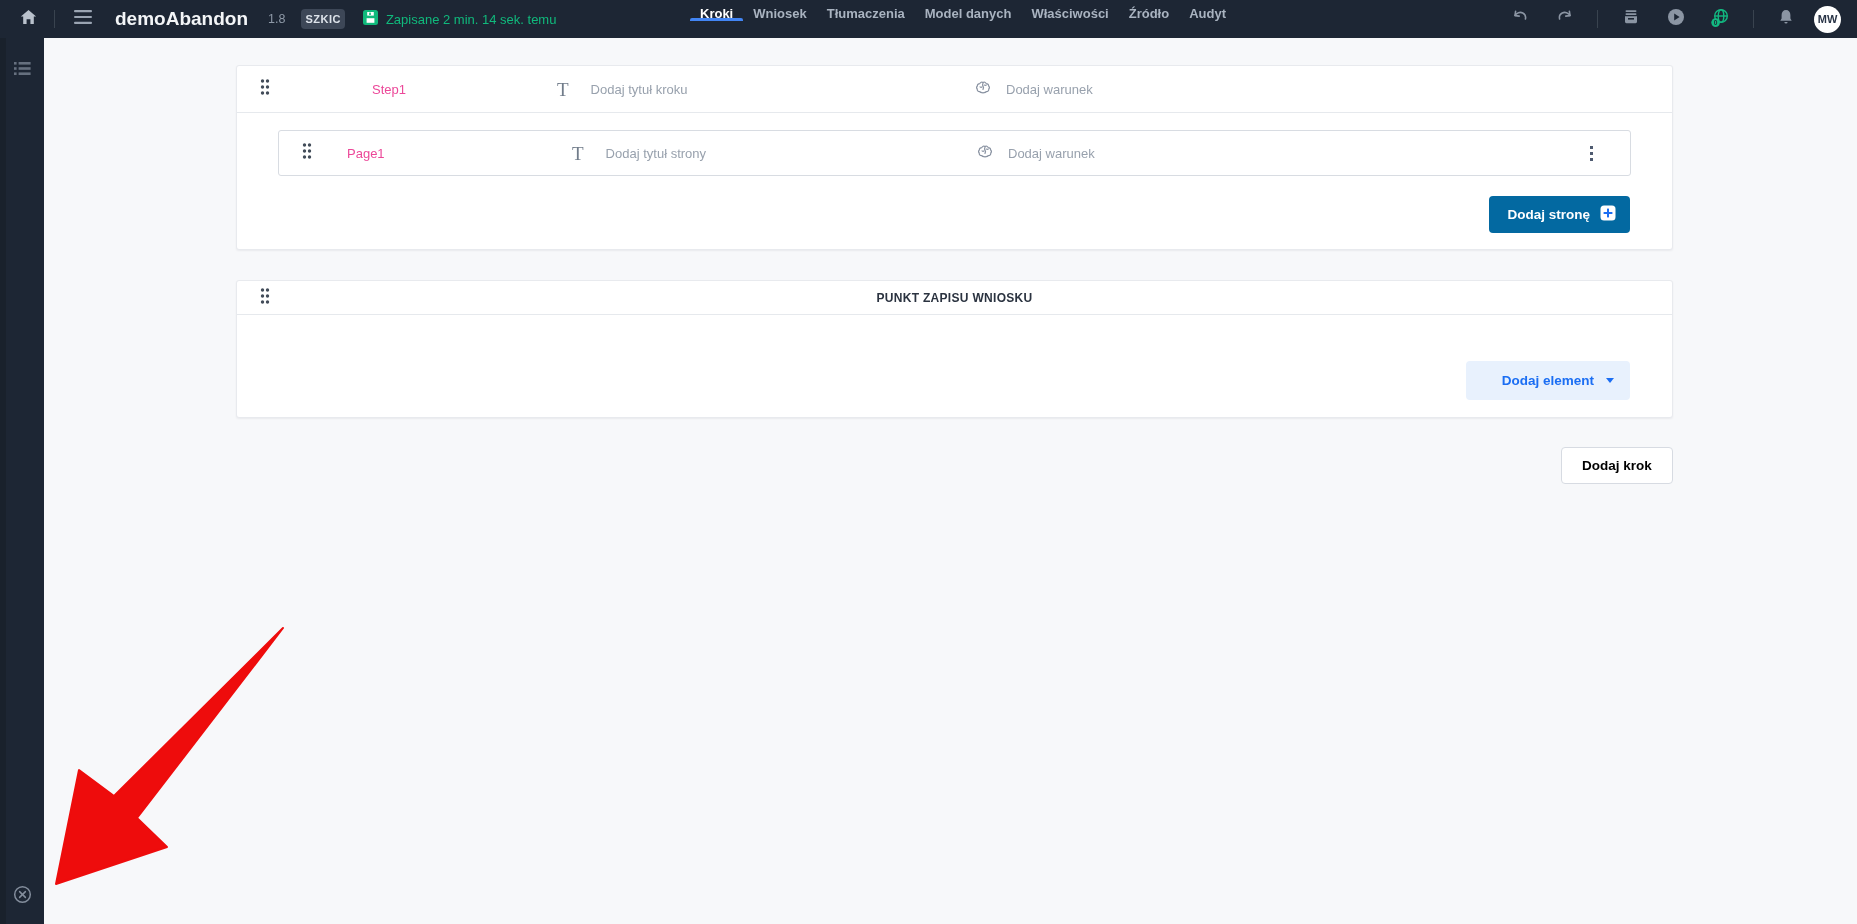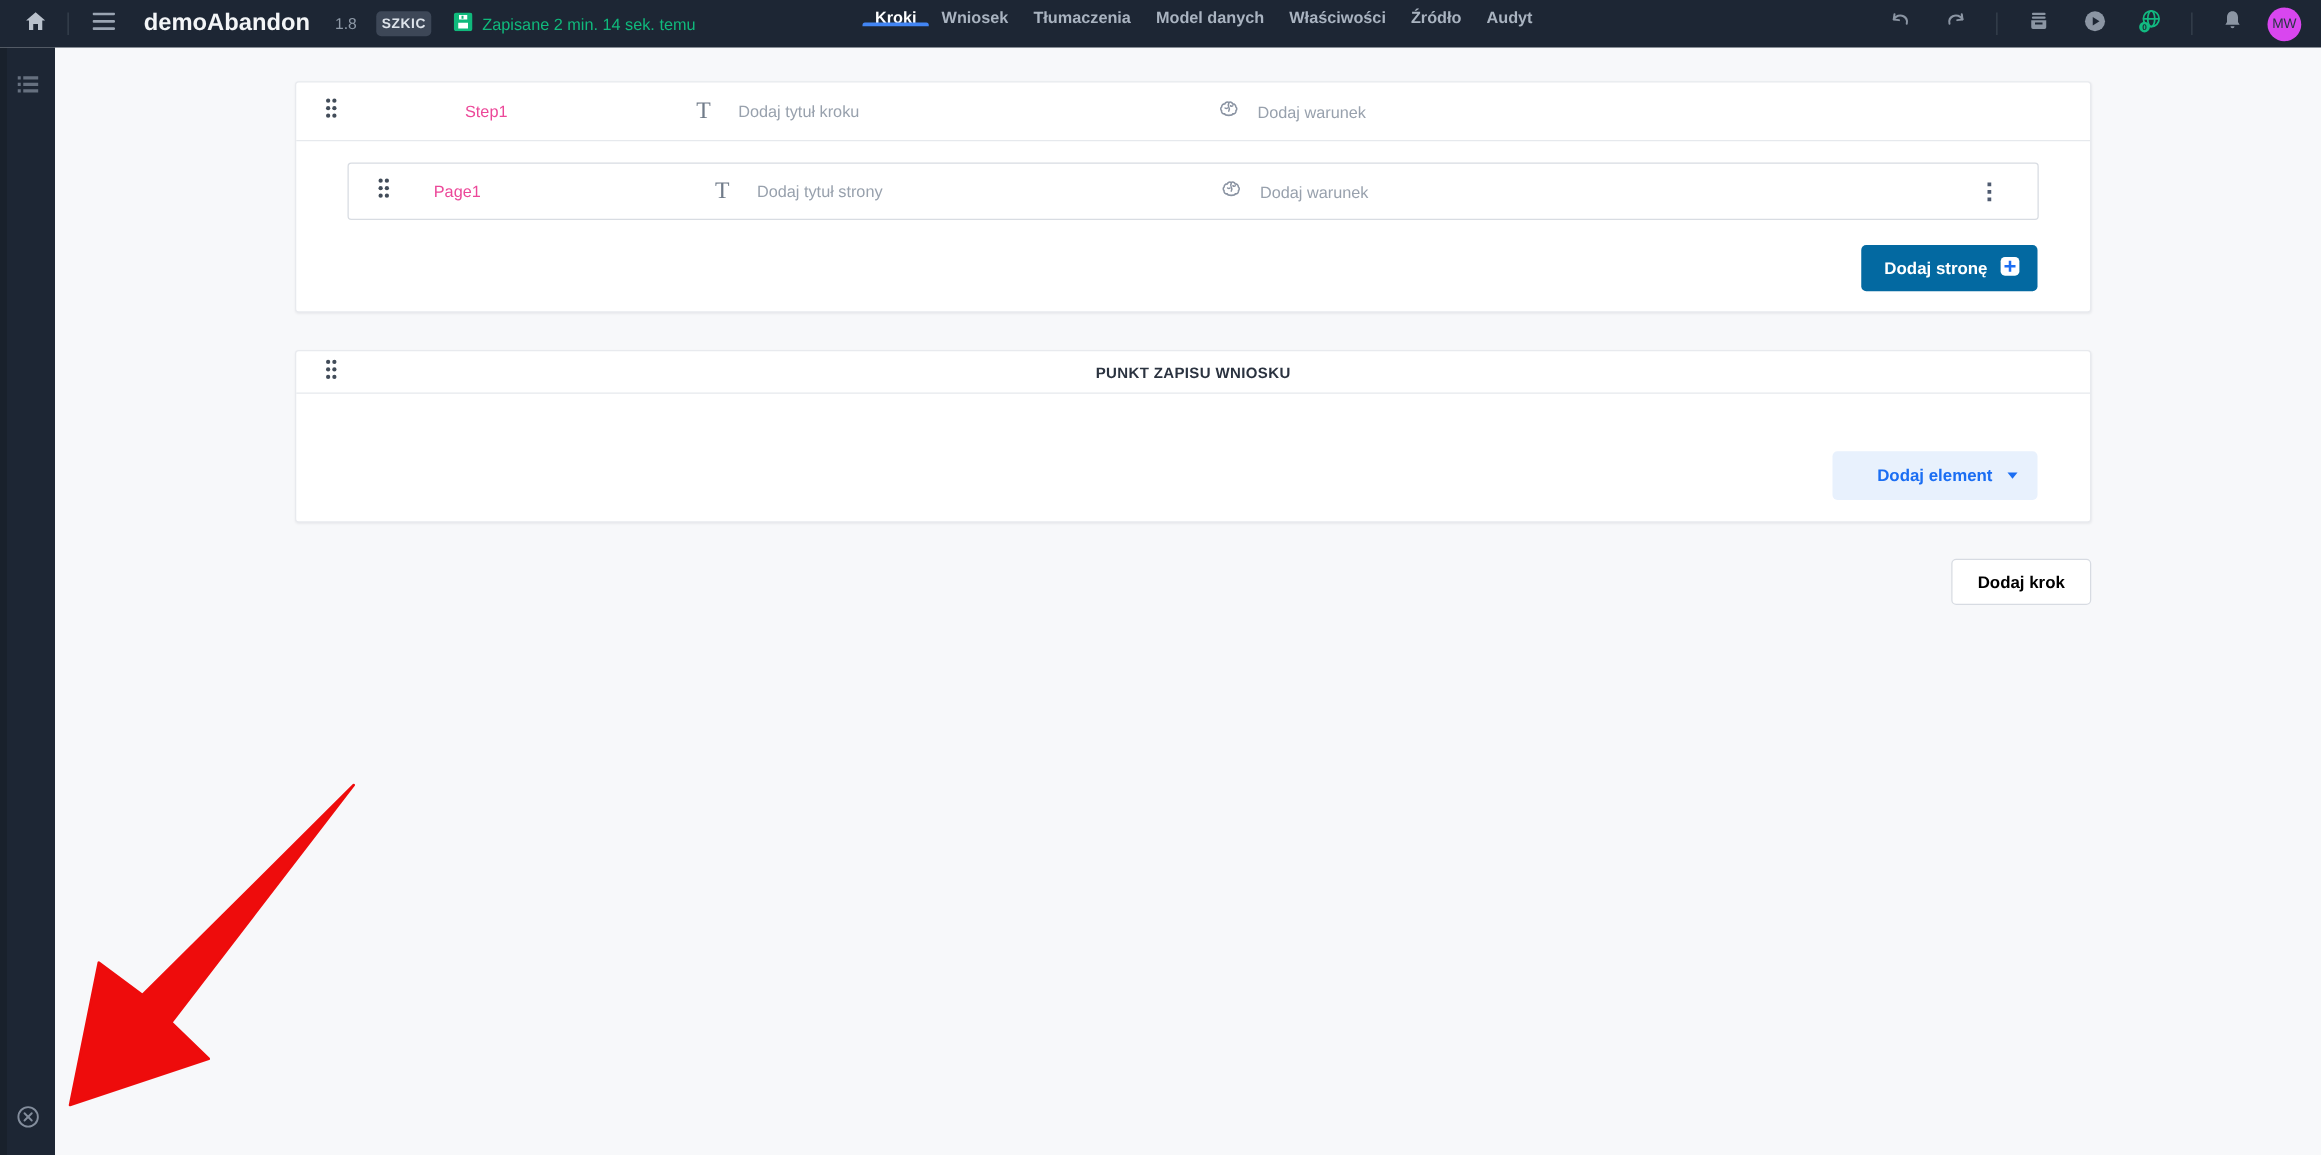--- a/index.html
+++ b/index.html
@@ -21,22 +21,22 @@
 
   .tabs { position:absolute; left:683px; top:0; height:26px; display:flex; gap:20px; align-items:center;margin-left:17px; }
   .tab { position:relative; display:flex; align-items:center; font-size:13px; font-weight:600;
     color:#a9b3c0; cursor:pointer; white-space:nowrap; }
   .tab.active { color:#ffffff; }
   .tab.active::after { content:""; position:absolute; left:-10px; right:-10px; bottom:0; height:3px;
     background:#4285f4; border-radius:2px 2px 0 0; }
 
   .tb-right { position:absolute; right:10px; top:0; height:38px; display:flex; align-items:center; }
   .tb-right .icon-btn { width:45px; }
-  .avatar { width:27px; height:27px; border-radius:50%; background:#d946ef; color:#2a3547;
-    font-size:11px; font-weight:400; display:flex; align-items:center; justify-content:center; cursor:pointer; }
+  .avatar { width:27px; height:27px; border-radius:50%; background:#ffffff; color:#2a3547;
+    font-size:11px; font-weight:700; display:flex; align-items:center; justify-content:center; cursor:pointer; }
 
   
   .sidebar { position:absolute; left:0; top:38px; width:44px; height:886px;
     background:linear-gradient(90deg,#19212c 0px,#19212c 6px,#1d2634 6px);
     display:flex; flex-direction:column; align-items:center; justify-content:space-between;
     padding:16px 0 12px 0; z-index:20; }
 
   
   .main { position:absolute; left:44px; top:38px; width:1813px; height:886px; background:#f7f8fa; }
   .card { position:absolute; left:192px; width:1437px; background:#ffffff; border:1px solid #e8eaee;

